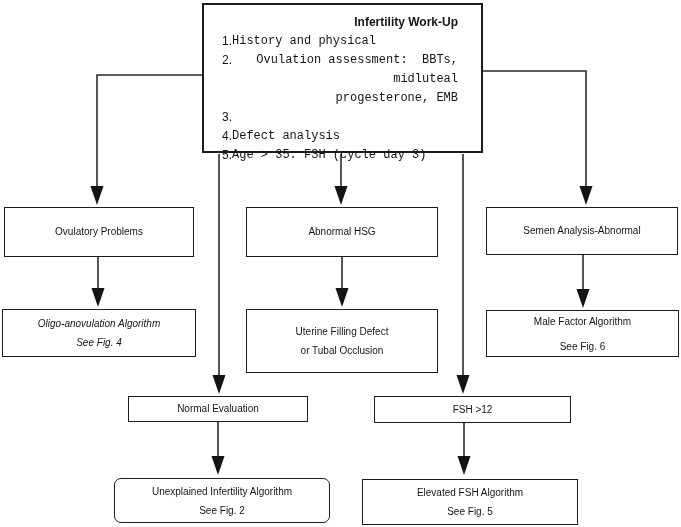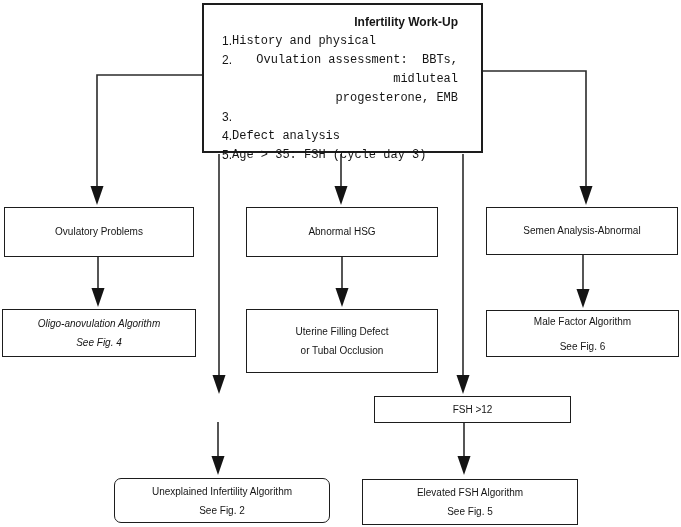--- a/index.html
+++ b/index.html
@@ -101,20 +101,23 @@
   <div class="box two-line" style="left:246px;top:309px;width:192px;height:64px;">
     <span>Uterine Filling Defect</span>
     <span>or Tubal Occlusion</span>
   </div>
 
   <div class="box two-line" style="left:486px;top:310px;width:193px;height:47px;gap:6px;">
     <span>Male Factor Algorithm</span>
     <span>See Fig. 6</span>
   </div>
 
+  <div class="box thin" style="left:128px;top:396px;width:180px;height:26px;">
+      <span>Normal Evaluation</span>
+    </div>
 
   <div class="box thin" style="left:374px;top:396px;width:197px;height:27px;">
       <span>FSH &gt;12</span>
     </div>
 
   <div class="box two-line" style="left:114px;top:478px;width:216px;height:45px;border-radius:7px;">
     <span>Unexplained Infertility Algorithm</span>
     <span>See Fig. 2</span>
   </div>
 

